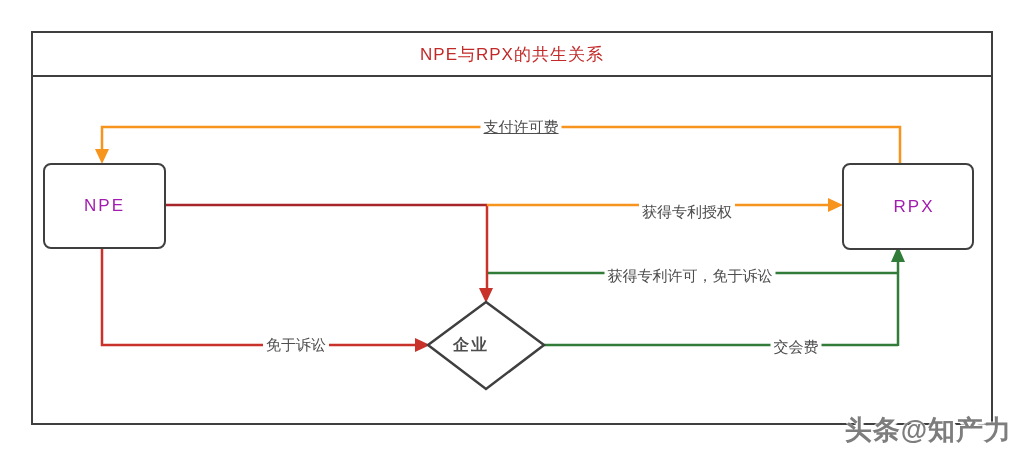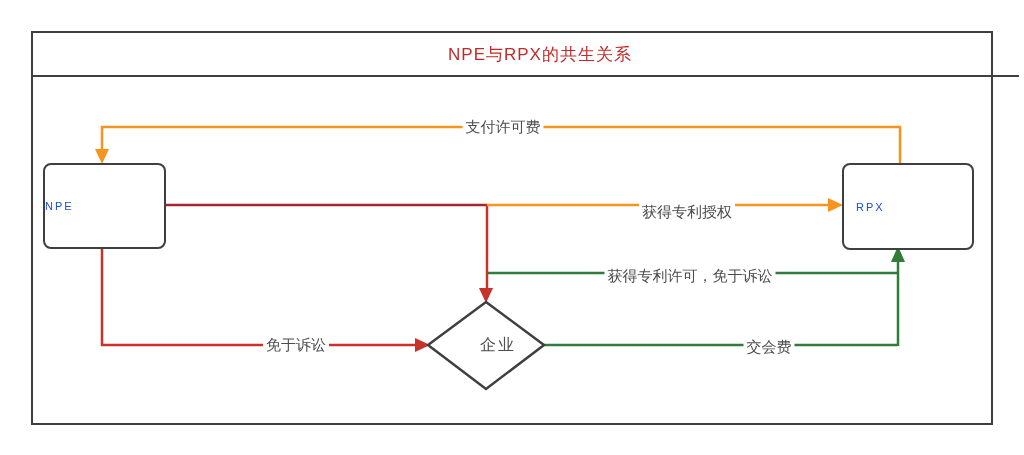--- a/index.html
+++ b/index.html
@@ -7,42 +7,42 @@
     position:relative;width:1024px;height:455px;background:#ffffff;overflow:hidden;
     font-family:"Liberation Sans","DejaVu Sans",sans-serif;
   }
   .frame{
     position:absolute;left:31px;top:31px;width:958px;height:390px;
     border:2px solid #3f3f3f;background:transparent;
   }
   .title-band{
     position:absolute;left:0;top:0;width:100%;height:42px;
     border-bottom:2px solid #3f3f3f;
-    display:flex;align-items:center;justify-content:center;padding-left:28px;
+    display:flex;align-items:center;justify-content:center;
   }
   .title-text{
     color:#c22a29;font-size:17px;letter-spacing:1px;font-weight:500;
   }
   svg.connectors{position:absolute;left:0;top:0;width:1024px;height:455px;}
   .node{
     position:absolute;background:#ffffff;border:2.5px solid #3f3f3f;border-radius:8px;
-    display:flex;align-items:center;justify-content:flex-start;
-    color:#1d4ed8;font-size:11px;letter-spacing:2px;
+    display:flex;align-items:center;justify-content:center;
+    color:#a21caf;font-size:17px;letter-spacing:2px;
   }
   .node-npe{left:43px;top:163px;width:119px;height:82px;}
   .node-rpx{left:842px;top:163px;width:116px;height:83px;padding-left:12px;}
   .edge-label{
     position:absolute;transform:translate(-50%,-50%);
     background:#ffffff;color:#4d4d4d;font-size:15px;white-space:nowrap;
     padding:0 3px;line-height:20px;
   }
   .edge-label.left-anchored{transform:translate(0,-50%);}
   .diamond-label{
-    position:absolute;left:498px;top:345px;transform:translate(-50%,-50%);
-    color:#4d4d4d;font-size:16px;letter-spacing:2px;white-space:nowrap;
+    position:absolute;left:471px;top:345px;transform:translate(-50%,-50%);
+    color:#4d4d4d;font-size:16px;letter-spacing:2px;white-space:nowrap;font-weight:bold;
   }
   .watermark{
     position:absolute;right:12px;top:412px;
     color:#7d7d7d;font-size:27px;font-weight:bold;letter-spacing:1px;
     text-shadow:2px 2px 0 #ffffff,3px 3px 1px rgba(255,255,255,.9),-1px -1px 0 rgba(255,255,255,.6);
     white-space:nowrap;
   }
 </style>
 </head>
 <body>
@@ -82,25 +82,26 @@
   </div>
 
   <div class="node node-npe">
     <span>NPE</span>
   </div>
   <div class="node node-rpx">
     <span>RPX</span>
   </div>
   <div class="diamond-label">企业</div>
 
-  <div class="edge-label" style="left:503px;top:127px;">支付许可费</div>
+  <div class="edge-label" style="left:521px;top:127px;text-decoration:underline;">支付许可费</div>
 
 
   <div class="edge-label" style="left:690px;top:276px;">获得专利许可，免于诉讼</div>
 
   <div class="edge-label" style="left:687px;top:212px;">获得专利授权</div>
 
   <div class="edge-label" style="left:296px;top:345px;">免于诉讼</div>
 
-  <div class="edge-label" style="left:769px;top:347px;">交会费</div>
+  <div class="edge-label" style="left:796px;top:347px;">交会费</div>
 
+  <div class="watermark">头条@知产力</div>
 
 </div>
 
 </body></html>

